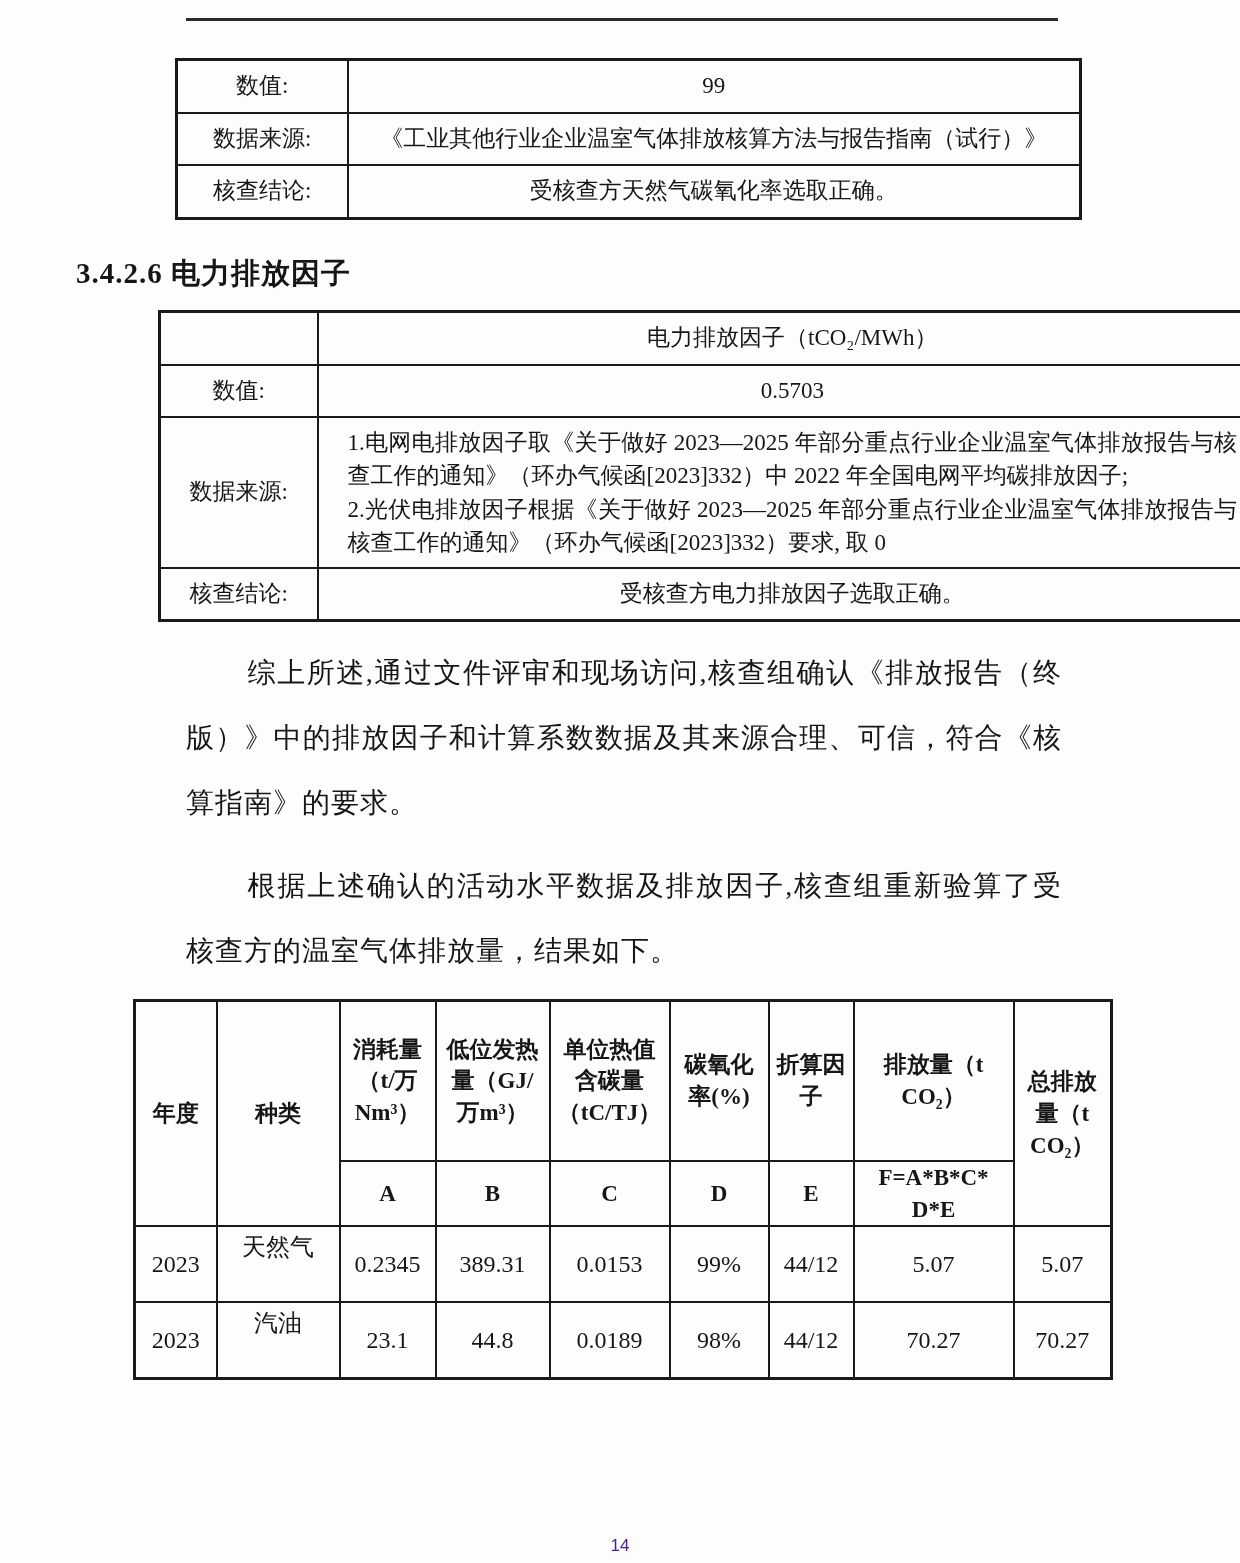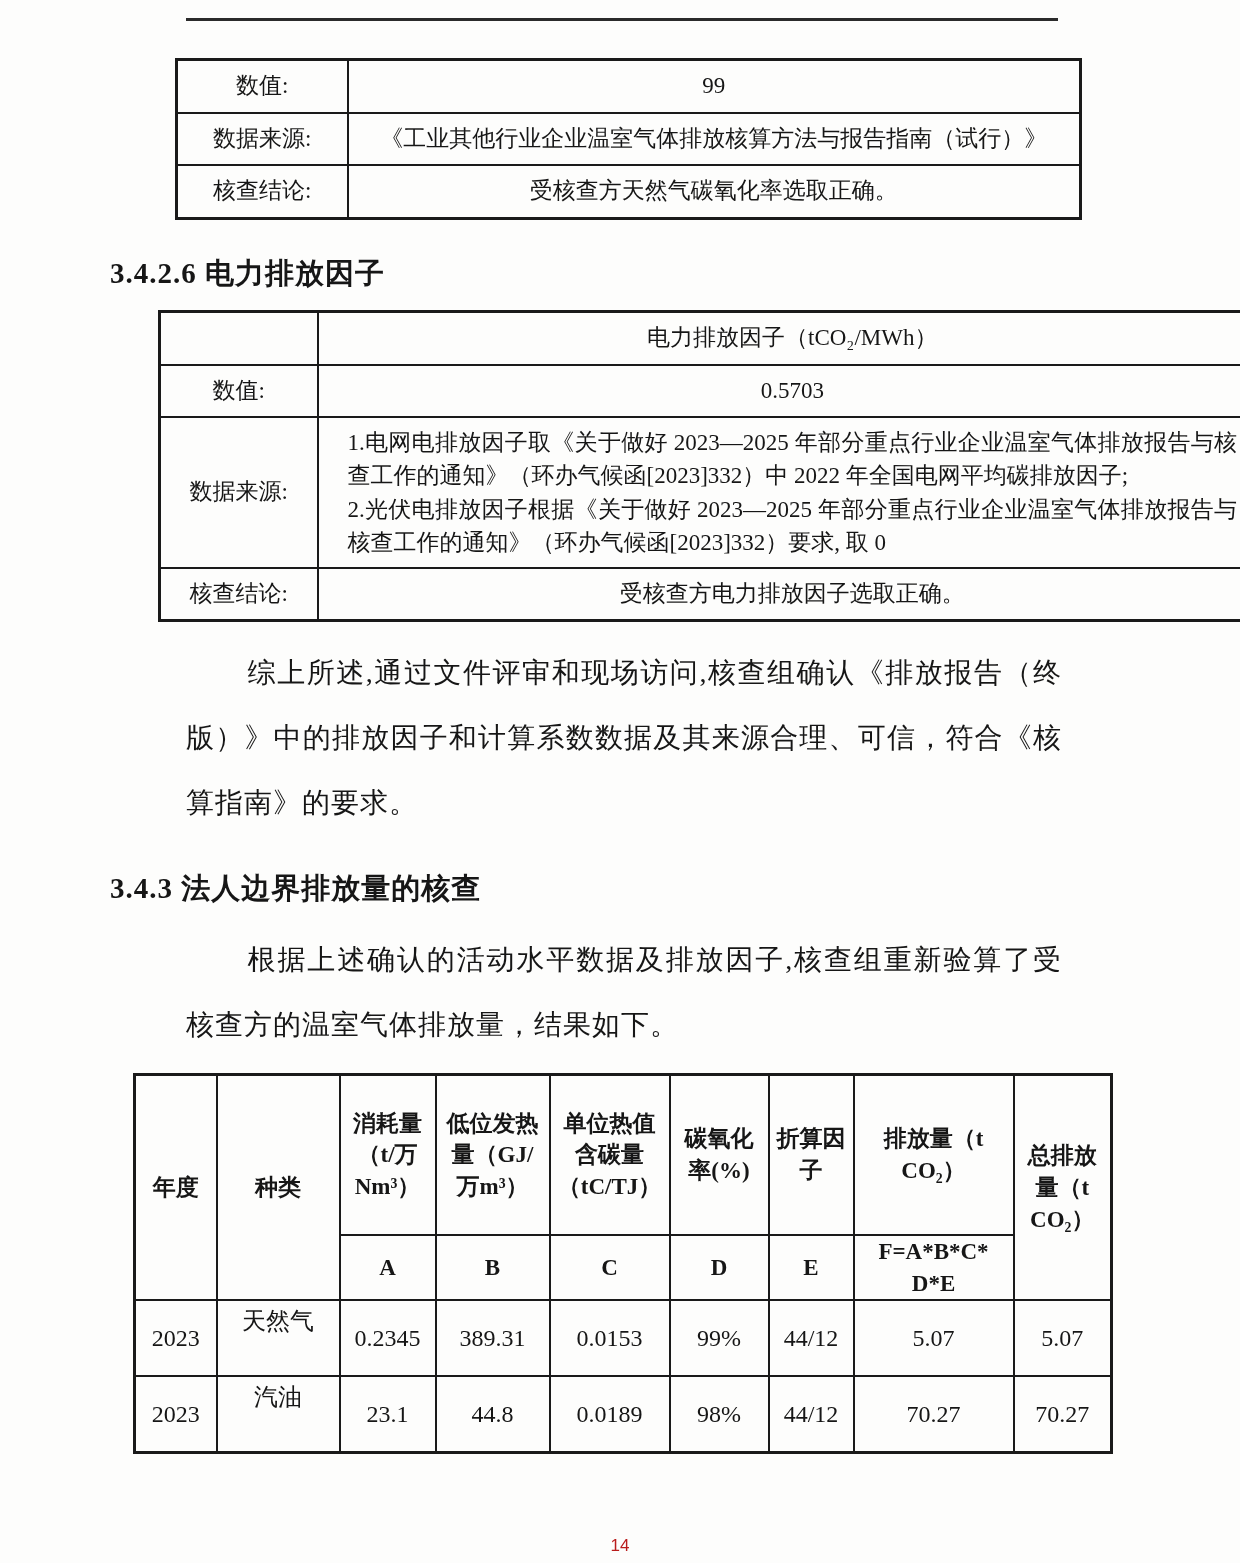--- a/index.html
+++ b/index.html
@@ -35,21 +35,21 @@
   .t2 { margin: 16px 0 0 158px; width: 1111px; }
   .t2 .label-col { width: 158px; }
   .t2 .source-cell {
     text-align: justify;
     text-justify: inter-ideograph;
     white-space: pre-wrap;
     padding: 8px 29px;
     line-height: 1.44;
   }
   h2 {
-    margin: 34px 0 0 110px;
+    margin: 34px 0 0 76px;
     font-size: 29px;
     font-weight: bold;
     letter-spacing: 1px;
   }
   .body-para {
     margin: 18px 0 0 186px;
     width: 876px;
     font-size: 28px;
     line-height: 65px;
     text-indent: 2.2em;
@@ -72,21 +72,21 @@
   .t3 .letter-row th { height: 64px; }
   .t3 .formula-cell { word-break: break-all; padding: 0 18px; }
   .t3 .data-row td { height: 76px; }
   .t3 .data-row .fuel-cell { vertical-align: top; }
   .page-number {
     position: absolute;
     left: 0; right: 0; bottom: 7px;
     text-align: center;
     font-size: 17px;
     font-family: "Liberation Sans", "DejaVu Sans", sans-serif;
-    color: #b91c1c;
+    color: #4c1d95;
   }
 </style>
 </head>
 <body>
 
 <div class="page">
 
   <div class="header-rule"></div>
 
   <table class="kv-table t1">
@@ -125,21 +125,20 @@
     </tr>
     <tr>
       <td class="label-col">核查结论:</td>
       <td>受核查方电力排放因子选取正确。</td>
     </tr>
   </tbody>
     </table>
 
   <p class="body-para">综上所述,通过文件评审和现场访问,核查组确认《排放报告（终版）》中的排放因子和计算系数数据及其来源合理、可信，符合《核算指南》的要求。</p>
 
-  <h2>3.4.3 法人边界排放量的核查</h2>
 
   <p class="body-para">根据上述确认的活动水平数据及排放因子,核查组重新验算了受核查方的温室气体排放量，结果如下。</p>
 
 
   <table class="t3">
     <colgroup>
       <col style="width:82px">
         <col style="width:123px">
         <col style="width:96px">
       <col style="width:114px">

